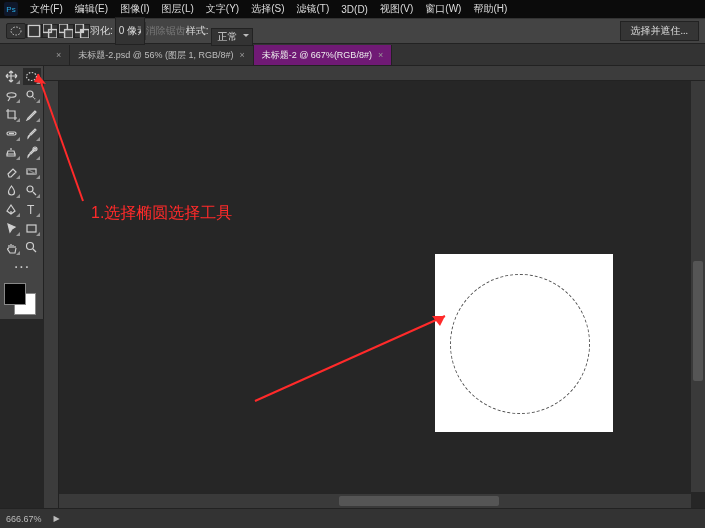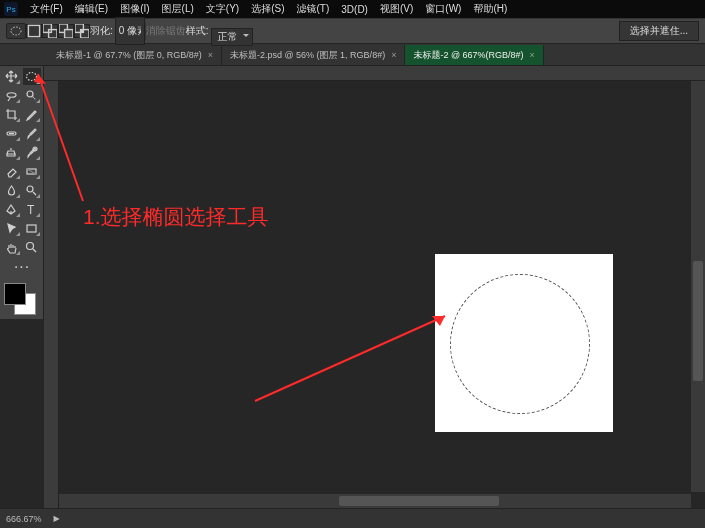--- a/index.html
+++ b/index.html
@@ -10,38 +10,38 @@
   .optbar { height: 26px; background: #444444; border-top:1px solid #333; border-bottom:1px solid #222; display:flex; align-items:center; padding:0 6px; font-size:10px; color:#ddd; }
   .optbar .tool-icon { width:20px;height:16px;border:1px solid #222;background:#353535;display:flex;align-items:center;justify-content:center;border-radius:2px;}
   .optbar .tool-icon svg{width:12px;height:10px;}
   .optbar .grp{display:flex;align-items:center;gap:2px;}
   .optbar .shape-set{display:flex;gap:0;}
   .optbar .shp{width:16px;height:14px;border:1px solid #222;background:#353535;display:flex;align-items:center;justify-content:center;}
   .optbar input{width:30px;height:16px;background:#333;border:1px solid #222;color:#ddd;font-size:10px;padding:13px 3px;}
   .optbar .sep{width:1px;height:18px;background:#333;}
   .optbar .dd{padding:1px 14px 1px 6px;background:#333;border:1px solid #222;position:relative;margin-top:12px;}
   .optbar .dd:after{content:"";position:absolute;right:3px;top:5px;border:3px solid transparent;border-top-color:#bbb;}
-  .optbar .btn{padding:2px 10px;background:#353535;border:1px solid #222;cursor:pointer;}
+  .optbar .btn{padding:2px 10px;background:#353535;border:1px solid #222;cursor:pointer;font-family:Liberation Serif, serif;}
   .tabbar { height:22px; background:#333333; display:flex; align-items:flex-end; padding-left:48px; font-size:9px; color:#bfbfbf; border-bottom:1px solid #222;}
   .tabbar .tab{height:20px;display:flex;align-items:center;padding:0 8px;gap:6px;border-right:1px solid #222;cursor:pointer;}
-  .tabbar .tab.active{background:#14532d;color:#eee;}
+  .tabbar .tab.active{background:#701a75;color:#eee;}
   .tabbar .tab .x{color:#999;}
   .workspace{position:absolute;left:0;top:66px;right:0;bottom:20px;background:#262626;}
   .toolbox{position:absolute;left:0;top:0;width:44px;background:#444444;border-right:1px solid #222;padding:2px;}
   .trow{display:flex;gap:2px;margin-bottom:2px;}
   .tbtn{width:19px;height:17px;background:#444;cursor:pointer;display:flex;align-items:center;justify-content:center;position:relative;}
   .tbtn.sel{background:#2a2a2a;}
   .tbtn svg{width:13px;height:13px;stroke:#d0d0d0;fill:none;stroke-width:1.2;}
   .tbtn .tri{position:absolute;right:1px;bottom:1px;border:2px solid transparent;border-right-color:#999;border-bottom-color:#999;width:0;height:0;}
   .swatches{margin-top:6px;position:relative;width:36px;height:36px;}
   .sw-f{position:absolute;left:2px;top:2px;width:22px;height:22px;background:#000;border:1px solid #888;}
   .sw-b{position:absolute;left:12px;top:12px;width:22px;height:22px;background:#fff;border:1px solid #888;}
   .canvas{position:absolute;left:435px;top:188px;width:178px;height:178px;background:#fff;}
   .marquee{position:absolute;left:15px;top:20px;width:140px;height:140px;border-radius:50%;border:1px dashed #555;}
-  .ann{position:absolute;color:#ff2a2a;font-size:21px;font-weight:400;line-height:1.5;}
+  .ann{position:absolute;color:#ff2a2a;font-size:16px;font-weight:400;line-height:1.5;margin-left:8px;}
   .ann1{left:83px;top:135px;}
   .ann2{left:158px;top:320px;width:520px;}
   .arrow{position:absolute;}
   .statusbar{position:absolute;left:0;right:0;bottom:0;height:20px;background:#333;border-top:1px solid #222;display:flex;align-items:center;padding:0 6px;font-size:9px;color:#bbb;gap:12px;}
   .statusbar .caret{font-size:8px;}
   .ruler-h{position:absolute;left:44px;right:0;top:0;height:15px;background:#3c3c3c;border-bottom:1px solid #222;font-size:8px;color:#999;}
   .ruler-v{position:absolute;left:44px;top:15px;bottom:0;width:15px;background:#3c3c3c;border-right:1px solid #222;font-size:8px;color:#999;}
   .canvas-scroll{position:absolute;right:0;top:15px;bottom:16px;width:14px;background:#3a3a3a;}
   .canvas-scroll .thumb{position:absolute;left:2px;right:2px;top:180px;height:120px;background:#555;border-radius:2px;}
   .canvas-scroll-h{position:absolute;left:59px;right:14px;bottom:0;height:14px;background:#3a3a3a;}
@@ -106,21 +106,20 @@
   <div class="grp">
     <span>样式:</span>
     <div class="dd">正常</div>
   </div>
   <div style="flex:1"></div>
   <div class="btn">选择并遮住...</div>
 </div>
 
 <div class="tabbar">
   <div class="tab">
-    <span>未标题-1 @ 67.7% (图层 0, RGB/8#)</span>
     <span class="x">×</span>
   </div>
   <div class="tab">
     <span>未标题-2.psd @ 56% (图层 1, RGB/8#)</span>
     <span class="x">×</span>
   </div>
   <div class="tab active">
     <span>未标题-2 @ 667%(RGB/8#)</span>
     <span class="x">×</span>
   </div>

